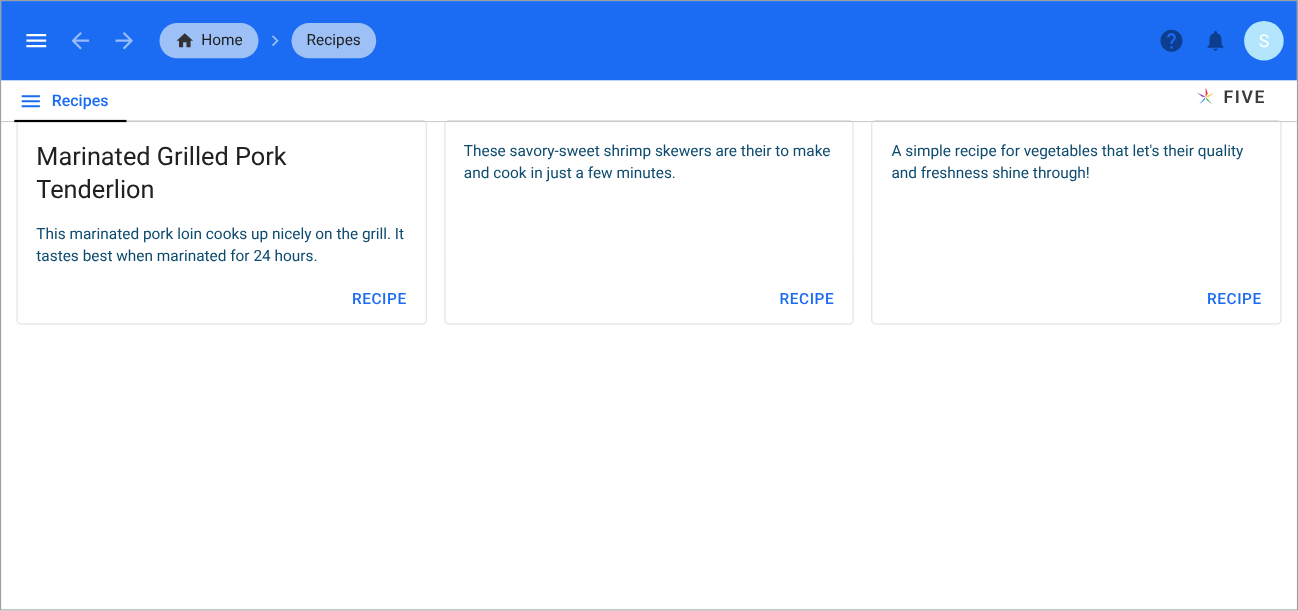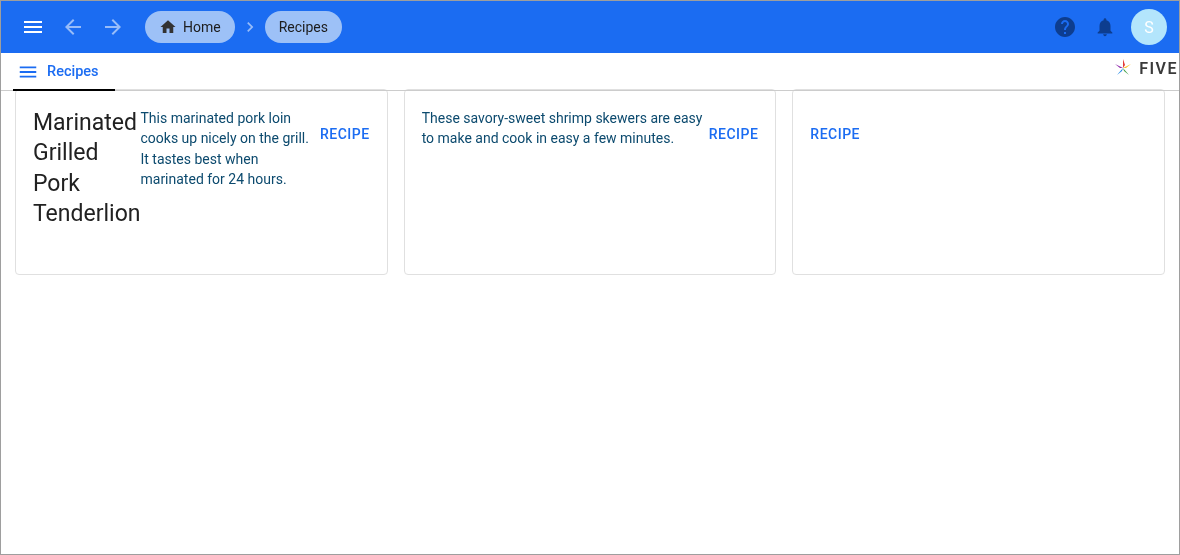--- a/index.html
+++ b/index.html
@@ -10,21 +10,21 @@
     body {
       font-family: Roboto, -apple-system, BlinkMacSystemFont, 'Segoe UI', Arial, sans-serif;
       background: #ffffff;
       width: 1180px;
       height: 555px;
       border: 1px solid #9e9e9e;
       overflow: hidden;
     }
     .app-bar {
       background: #1b6cf2;
-      height: 52px;
+      height: 72px;
       display: flex;
       align-items: center;
       padding: 0 12px;
     }
     .icon-btn {
       width: 40px;
       height: 40px;
       display: flex;
       align-items: center;
       justify-content: center;
@@ -129,21 +129,21 @@
       height: 2.5px;
       background: #000;
     }
     .tab-menu-icon {
       width: 22px;
       height: 22px;
       fill: #1b6cf2;
     }
     .logo-area {
       position: absolute;
-      right: 1px;
+      right: 28px;
       top: 3px;
       display: flex;
       align-items: center;
       gap: 4px;
     }
     .logo-text {
       font-weight: 600;
       letter-spacing: 1.5px;
       font-size: 16px;
       color: #3a3a3a;
@@ -153,21 +153,21 @@
       gap: 16px;
       padding: 0 14px;
       margin-top: -2px;
     }
     .card {
       flex: 1;
       border: 1px solid #e0e0e0;
       border-radius: 4px;
       padding: 18px 17px 14px 17px;
       display: flex;
-      flex-direction: row;
+      flex-direction: column;
       min-height: 186px;
     }
     .card-title {
       font-size: 23px;
       font-weight: 400;
       color: #212121;
       line-height: 1.32;
       margin-bottom: 14px;
     }
     .card-desc {
@@ -257,19 +257,20 @@
   </div>
 </div>
 
 <div class="card-row">
   <div class="card">
     <div class="card-title">Marinated Grilled Pork Tenderlion</div>
     <div class="card-desc">This marinated pork loin cooks up nicely on the grill. It tastes best when marinated for 24 hours.</div>
     <div class="card-link">RECIPE</div>
   </div>
   <div class="card">
-    <div class="card-desc">These savory-sweet shrimp skewers are easy to make and cook in easy a few minutes.</div>
+    <div class="card-desc">These savory-sweet shrimp skewers are their to make and cook in just a few minutes.</div>
     <div class="card-link">RECIPE</div>
   </div>
   <div class="card">
+    <div class="card-desc">A simple recipe for vegetables that let's their quality and freshness shine through!</div>
     <div class="card-link">RECIPE</div>
   </div>
 </div>
 
 </body></html>

